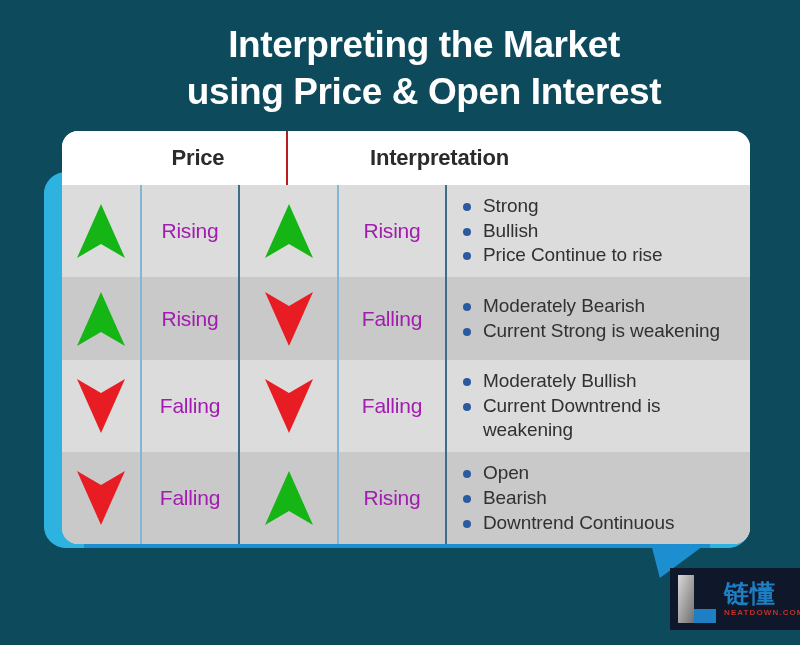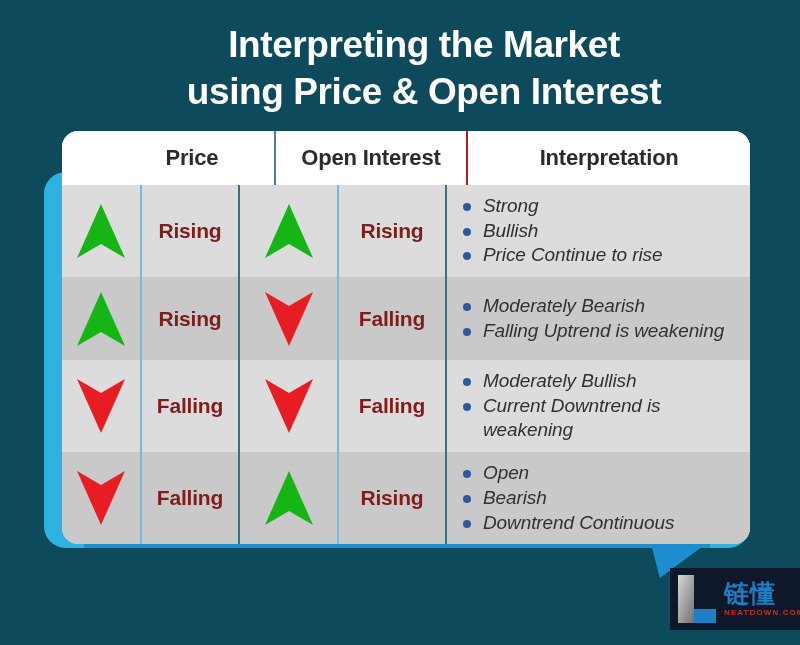--- a/index.html
+++ b/index.html
@@ -117,30 +117,30 @@
   }
   .c-price-icon { width: 78px; }
   .c-price-lbl  { width: 98px;  border-left: 2px solid #7fb7d4; }
   .c-oi-icon    { width: 99px;  border-left: 2px solid #3c6e88; }
   .c-oi-lbl     { width: 108px; border-left: 2px solid #7fb7d4; }
   .c-interp     { width: 303px; border-left: 2px solid #3c6e88;
                   justify-content: flex-start; padding: 9px 8px 9px 14px; }
 
   .trend-label {
     font-size: 21px;
-    font-weight: bold;
-    color: #7f1d1d;
+    font-weight: normal;
+    color: #a21caf;
     letter-spacing: -0.2px;
   }
 
   
   .arrow { width: 52px; height: 58px; display: block; }
 
   
-  .bullets { list-style: none; width: 100%; font-style: italic; }
+  .bullets { list-style: none; width: 100%; }
   .bullets li {
     position: relative;
     padding-left: 22px;
     font-size: 19px;
     color: #313131;
     line-height: 1.30;
     letter-spacing: -0.1px;
   }
   .bullets li::before {
     content: "";
@@ -193,21 +193,20 @@
 
 <div class="blue-frame"></div>
 <div class="blue-frame-light"></div>
 <div class="blue-frame-right"></div>
 <div class="tail"></div>
 
 <div class="card">
 
   <div class="thead">
     <div class="th th-price">Price</div>
-    <div class="th th-oi">Open Interest</div>
     <div class="th th-interp">Interpretation</div>
   </div>
 
   <div id="tbody">
       <div class="row odd">
         <div class="cell c-price-icon">
           <svg class="arrow" viewBox="0 0 52 58">
             <polygon points="26,2 50,56 26,42 2,56" fill="#16b516"></polygon>
           </svg>
         </div>
@@ -243,21 +242,21 @@
           <svg class="arrow" viewBox="0 0 52 58">
             <polygon points="26,56 2,2 26,16 50,2" fill="#e81d24"></polygon>
           </svg>
         </div>
         <div class="cell c-oi-lbl">
           <span class="trend-label">Falling</span>
         </div>
         <div class="cell c-interp">
           <ul class="bullets">
             <li>Moderately Bearish</li>
-            <li>Falling Uptrend is weakening</li>
+            <li>Current Strong is weakening</li>
           </ul>
         </div>
       </div>
       <div class="row odd">
         <div class="cell c-price-icon">
           <svg class="arrow" viewBox="0 0 52 58">
             <polygon points="26,56 2,2 26,16 50,2" fill="#e81d24"></polygon>
           </svg>
         </div>
         <div class="cell c-price-lbl">

